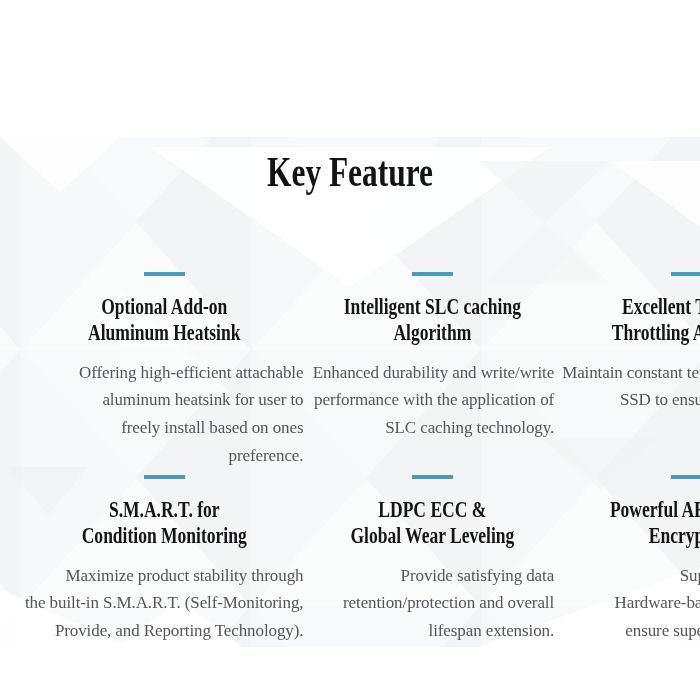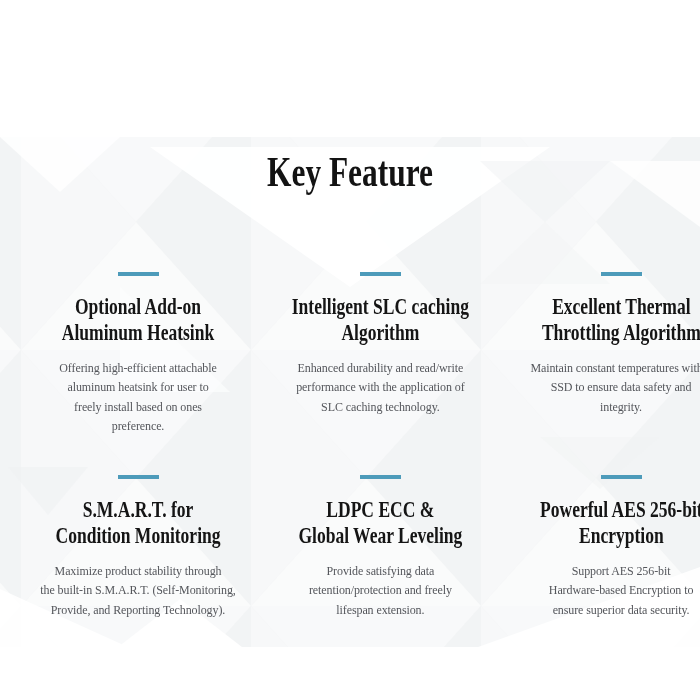--- a/index.html
+++ b/index.html
@@ -59,25 +59,25 @@
     font-weight: 700;
     color: #151515;
     line-height: 1.1;
     white-space: pre;
     text-align: center;
     transform: scaleX(0.73);
     transform-origin: 50% 50%;
   }
   .card-desc {
     margin: 0;
-    font-size: 12px;
+    font-size: 17px;
     color: #54565b;
     line-height: 1.63;
     white-space: pre;
-    text-align: center;
+    text-align: right;
     letter-spacing: -0.1px;
   }
 </style>
 </head>
 <body>
 
 <div class="canvas">
 
   <svg class="pattern" width="700" height="510" viewBox="0 0 700 510" xmlns="http://www.w3.org/2000/svg" aria-hidden="true">
     <defs>
@@ -117,21 +117,21 @@
       <p class="card-desc">Offering high-efficient attachable
 aluminum heatsink for user to
 freely install based on ones
 preference.</p>
     </article>
 
     <article class="card">
       <div class="accent"></div>
       <h3 class="card-heading">Intelligent SLC caching
 Algorithm</h3>
-      <p class="card-desc">Enhanced durability and read/write
+      <p class="card-desc">Enhanced durability and write/write
 performance with the application of
 SLC caching technology.</p>
     </article>
 
     <article class="card">
       <div class="accent"></div>
       <h3 class="card-heading">Excellent Thermal
 Throttling Algorithm</h3>
       <p class="card-desc">Maintain constant temperatures within
 SSD to ensure data safety and
@@ -145,21 +145,21 @@
       <p class="card-desc">Maximize product stability through
 the built-in S.M.A.R.T. (Self-Monitoring,
 Provide, and Reporting Technology).</p>
     </article>
 
     <article class="card">
       <div class="accent"></div>
       <h3 class="card-heading">LDPC ECC &amp;
 Global Wear Leveling</h3>
       <p class="card-desc">Provide satisfying data
-retention/protection and freely
+retention/protection and overall
 lifespan extension.</p>
     </article>
 
     <article class="card">
       <div class="accent"></div>
       <h3 class="card-heading">Powerful AES 256-bit
 Encryption</h3>
       <p class="card-desc">Support AES 256-bit
 Hardware-based Encryption to
 ensure superior data security.</p>

